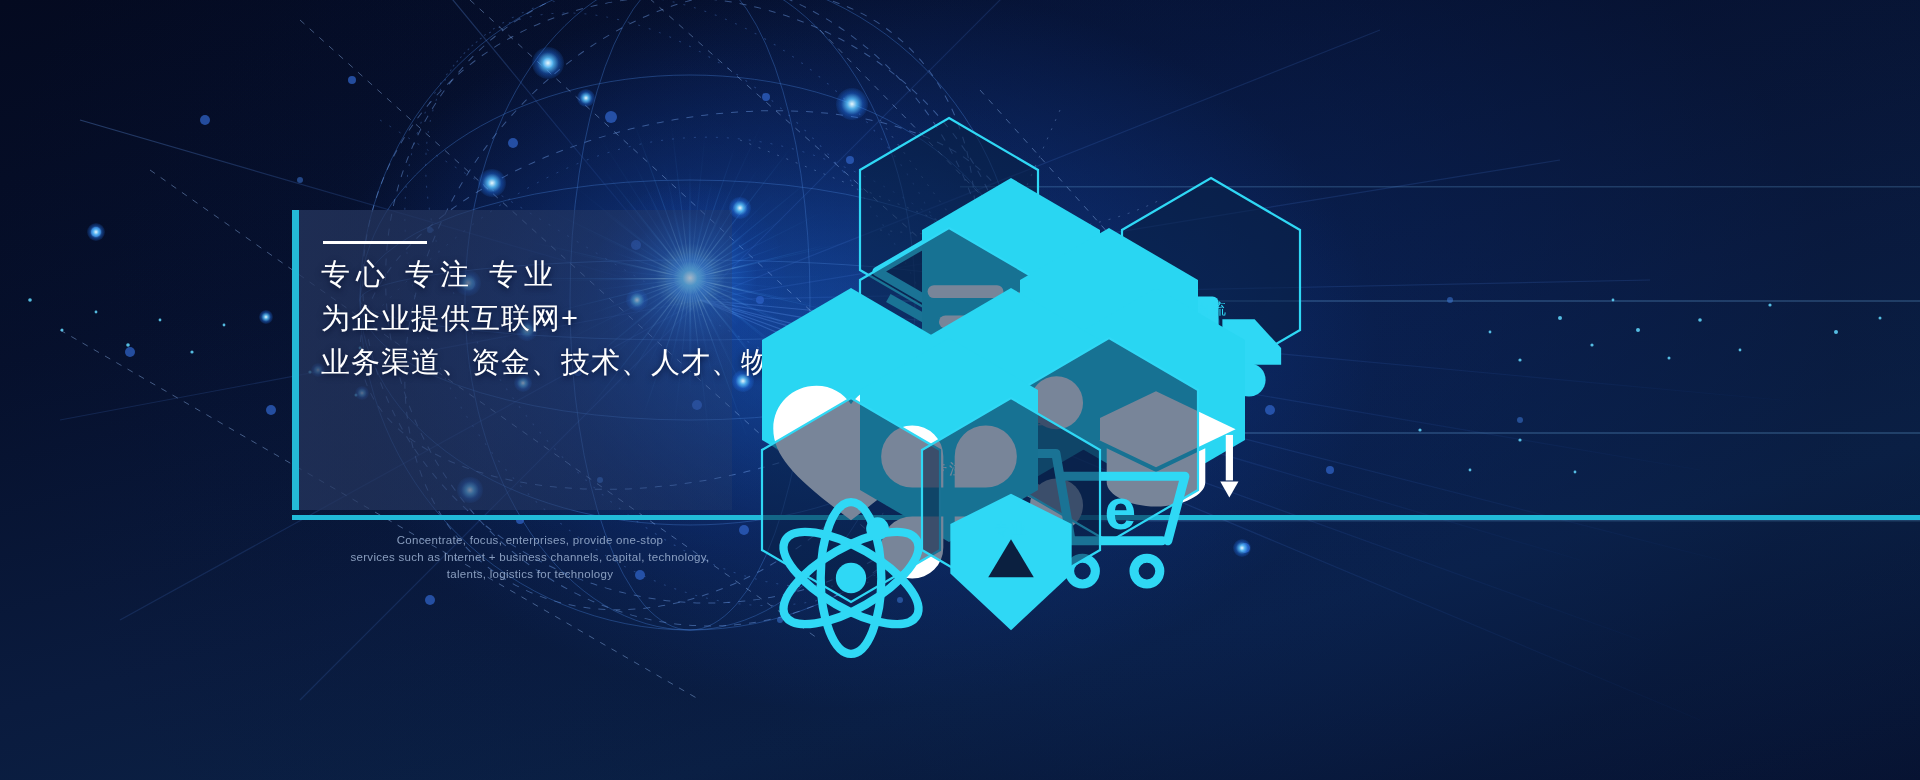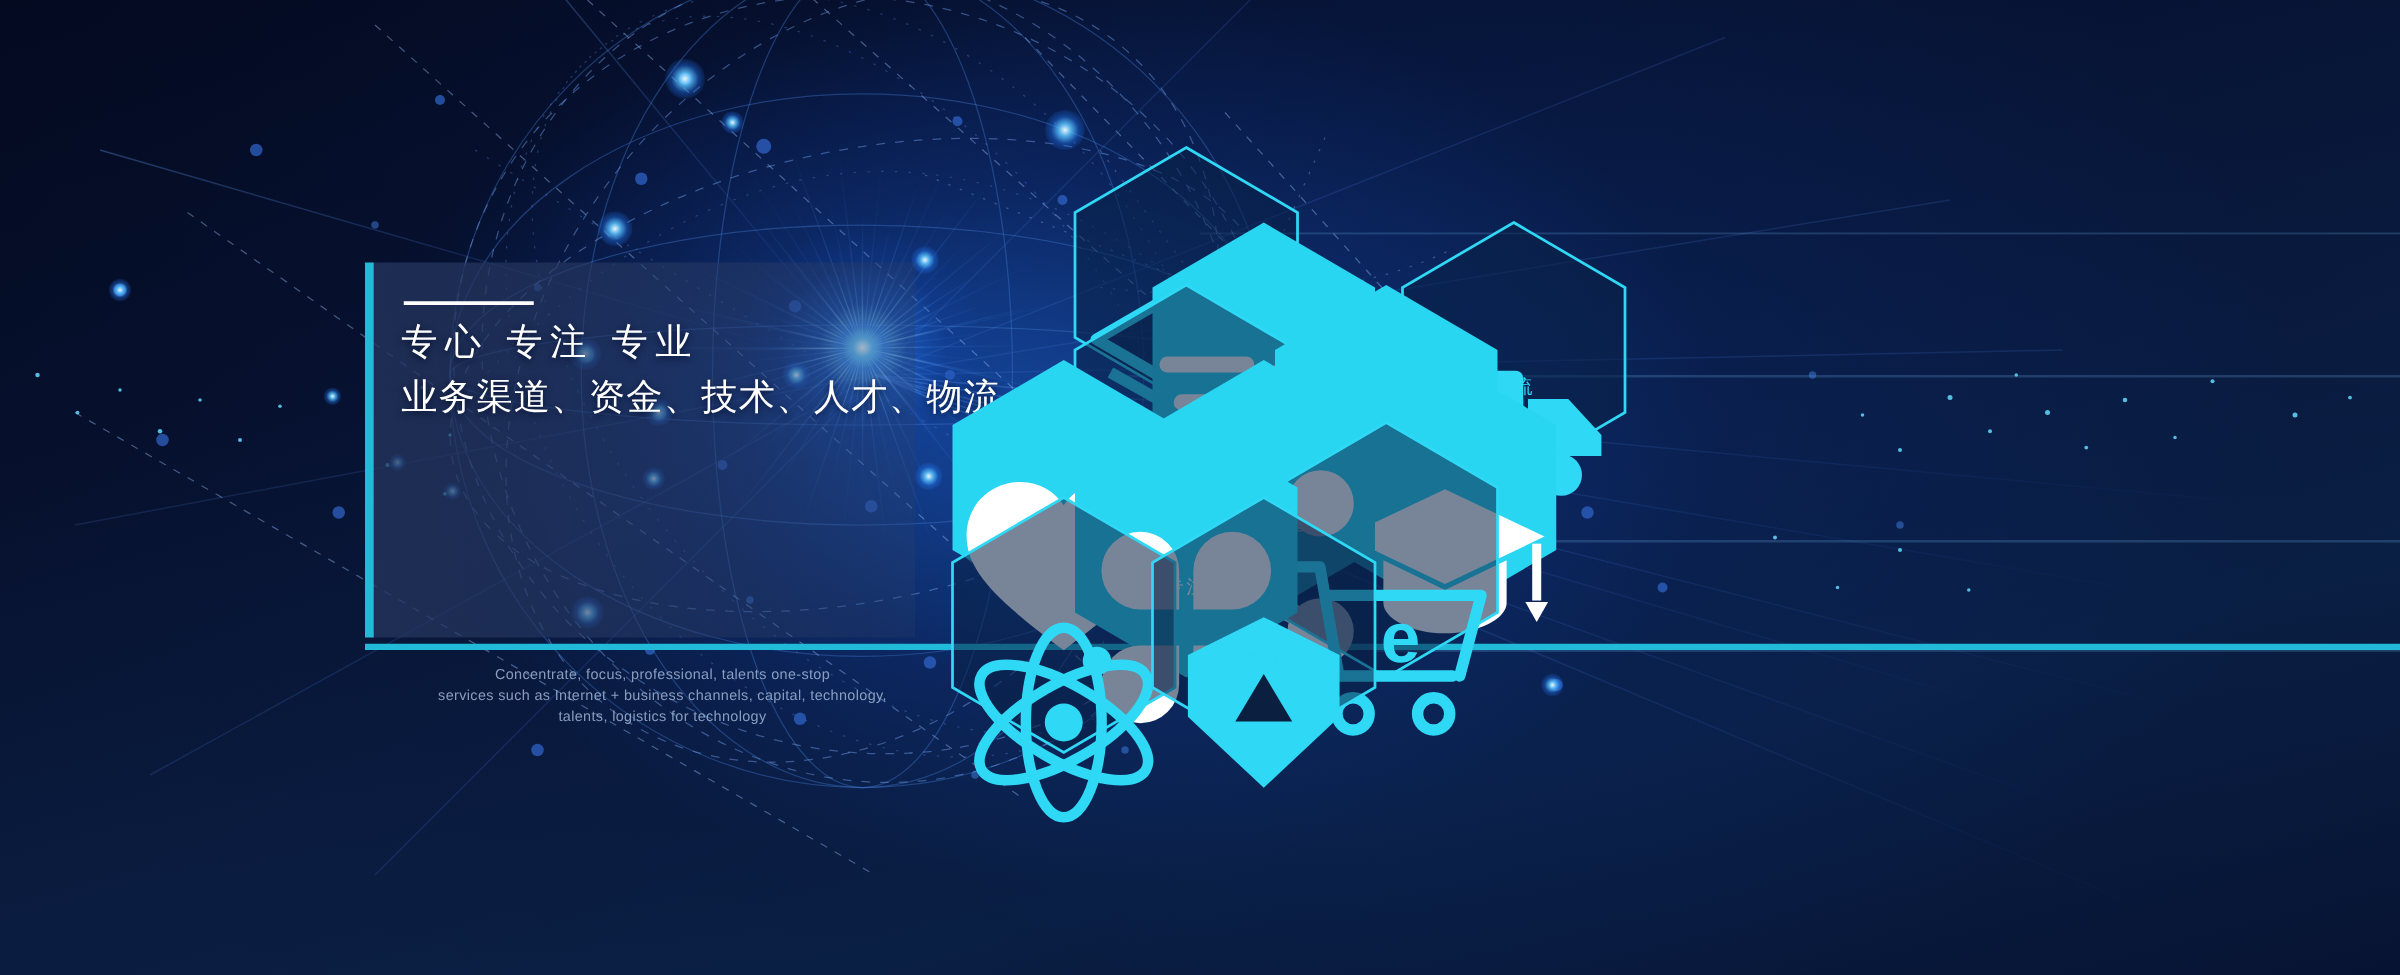--- a/index.html
+++ b/index.html
@@ -338,26 +338,27 @@
       <div class="gdot" style="left: 732.2px; top: 370.2px; width: 21.6px; height: 21.6px; background: radial-gradient(circle, rgba(235, 250, 255, 0.98) 0%, rgba(90, 195, 255, 0.85) 22%, rgba(35, 120, 245, 0.4) 48%, rgba(20, 70, 190, 0) 78%);"></div>
       <div class="gdot" style="left: 1149.2px; top: 270.2px; width: 21.6px; height: 21.6px; background: radial-gradient(circle, rgba(235, 250, 255, 0.98) 0%, rgba(90, 195, 255, 0.85) 22%, rgba(35, 120, 245, 0.4) 48%, rgba(20, 70, 190, 0) 78%);"></div>
       <div class="gdot" style="left: 87px; top: 223px; width: 18px; height: 18px; background: radial-gradient(circle, rgba(235, 250, 255, 0.98) 0%, rgba(90, 195, 255, 0.85) 22%, rgba(35, 120, 245, 0.4) 48%, rgba(20, 70, 190, 0) 78%);"></div>
       <div class="gdot" style="left: 1089px; top: 423px; width: 18px; height: 18px; background: radial-gradient(circle, rgba(235, 250, 255, 0.98) 0%, rgba(90, 195, 255, 0.85) 22%, rgba(35, 120, 245, 0.4) 48%, rgba(20, 70, 190, 0) 78%);"></div>
     </div>
 
   <div id="panel">
     <div class="rule"></div>
     <div class="headlines">
       <div class="hl sp">专心 专注 专业</div>
+      <div class="hl">为企业提供互联网+</div>
       <div class="hl">业务渠道、资金、技术、人才、物流</div>
     </div>
   </div>
 
   <div id="subtitle">
-    <div>Concentrate, focus, professional, talents one-stop</div>
+    <div>Concentrate, focus, enterprises, provide one-stop</div>
     <div>services such as Internet + business channels, capital, technology,</div>
     <div>talents, logistics for technology</div>
   </div>
 
   <div id="hexwrap">
       <div class="hex outline" style="left: 858px; top: 116px;">
         <svg viewBox="0 0 182 208">
           <polygon points="91,2 180,54 180,154 91,206 2,154 2,54" fill="rgba(10,32,70,0.55)" stroke="#2fd8f5" stroke-width="2.2"></polygon>
         </svg>
         <div class="hexicon" style="top: 78px;">

